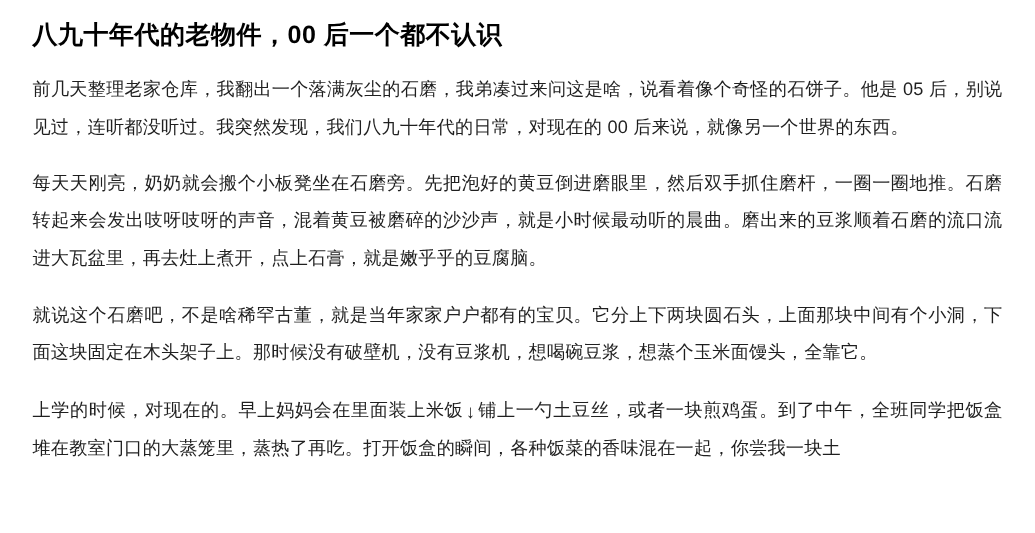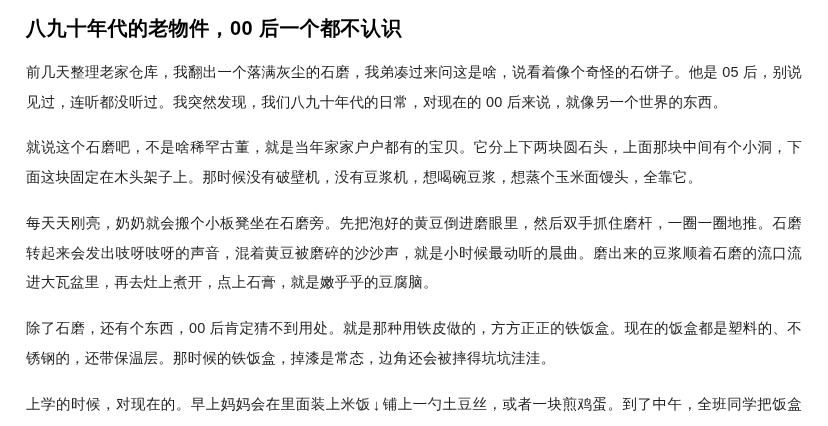--- a/index.html
+++ b/index.html
@@ -52,21 +52,20 @@
 </style>
 </head>
 <body>
 
 <div class="page">
 
   <h1 class="article-title">八九十年代的老物件，00 后一个都不认识</h1>
 
   <p class="para">前几天整理老家仓库，我翻出一个落满灰尘的石磨，我弟凑过来问这是啥，说看着像个奇怪的石饼子。他是 05 后，别说见过，连听都没听过。我突然发现，我们八九十年代的日常，对现在的 00 后来说，就像另一个世界的东西。</p>
 
+  <p class="para">每天天刚亮，奶奶就会搬个小板凳坐在石磨旁。先把泡好的黄豆倒进磨眼里，然后双手抓住磨杆，一圈一圈地推。石磨转起来会发出吱呀吱呀的声音，混着黄豆被磨碎的沙沙声，就是小时候最动听的晨曲。磨出来的豆浆顺着石磨的流口流进大瓦盆里，再去灶上煮开，点上石膏，就是嫩乎乎的豆腐脑。</p>
+
   <p class="para">就说这个石磨吧，不是啥稀罕古董，就是当年家家户户都有的宝贝。它分上下两块圆石头，上面那块中间有个小洞，下面这块固定在木头架子上。那时候没有破壁机，没有豆浆机，想喝碗豆浆，想蒸个玉米面馒头，全靠它。</p>
 
-  <p class="para">每天天刚亮，奶奶就会搬个小板凳坐在石磨旁。先把泡好的黄豆倒进磨眼里，然后双手抓住磨杆，一圈一圈地推。石磨转起来会发出吱呀吱呀的声音，混着黄豆被磨碎的沙沙声，就是小时候最动听的晨曲。磨出来的豆浆顺着石磨的流口流进大瓦盆里，再去灶上煮开，点上石膏，就是嫩乎乎的豆腐脑。</p>
-
-  <p class="para">除了石磨，还有个东西，00 后肯定猜不到用处。就是那种用铁皮做的，方方正正的铁饭盒。现在的饭盒都是塑料的、不锈钢的，还带保温层。那时候的铁饭盒，掉漆是常态，边角还会被摔得坑坑洼洼。</p>
 
   <p class="para"><span>上学的时候，对现在的。早上妈妈会在里面装上米饭</span><span class="arrow-marker">↓</span><span>铺上一勺土豆丝，或者一块煎鸡蛋。到了中午，全班同学把饭盒堆在教室门口的大蒸笼里，蒸热了再吃。打开饭盒的瞬间，各种饭菜的香味混在一起，你尝我一块土</span></p>
 
 </div>
 
 </body></html>

